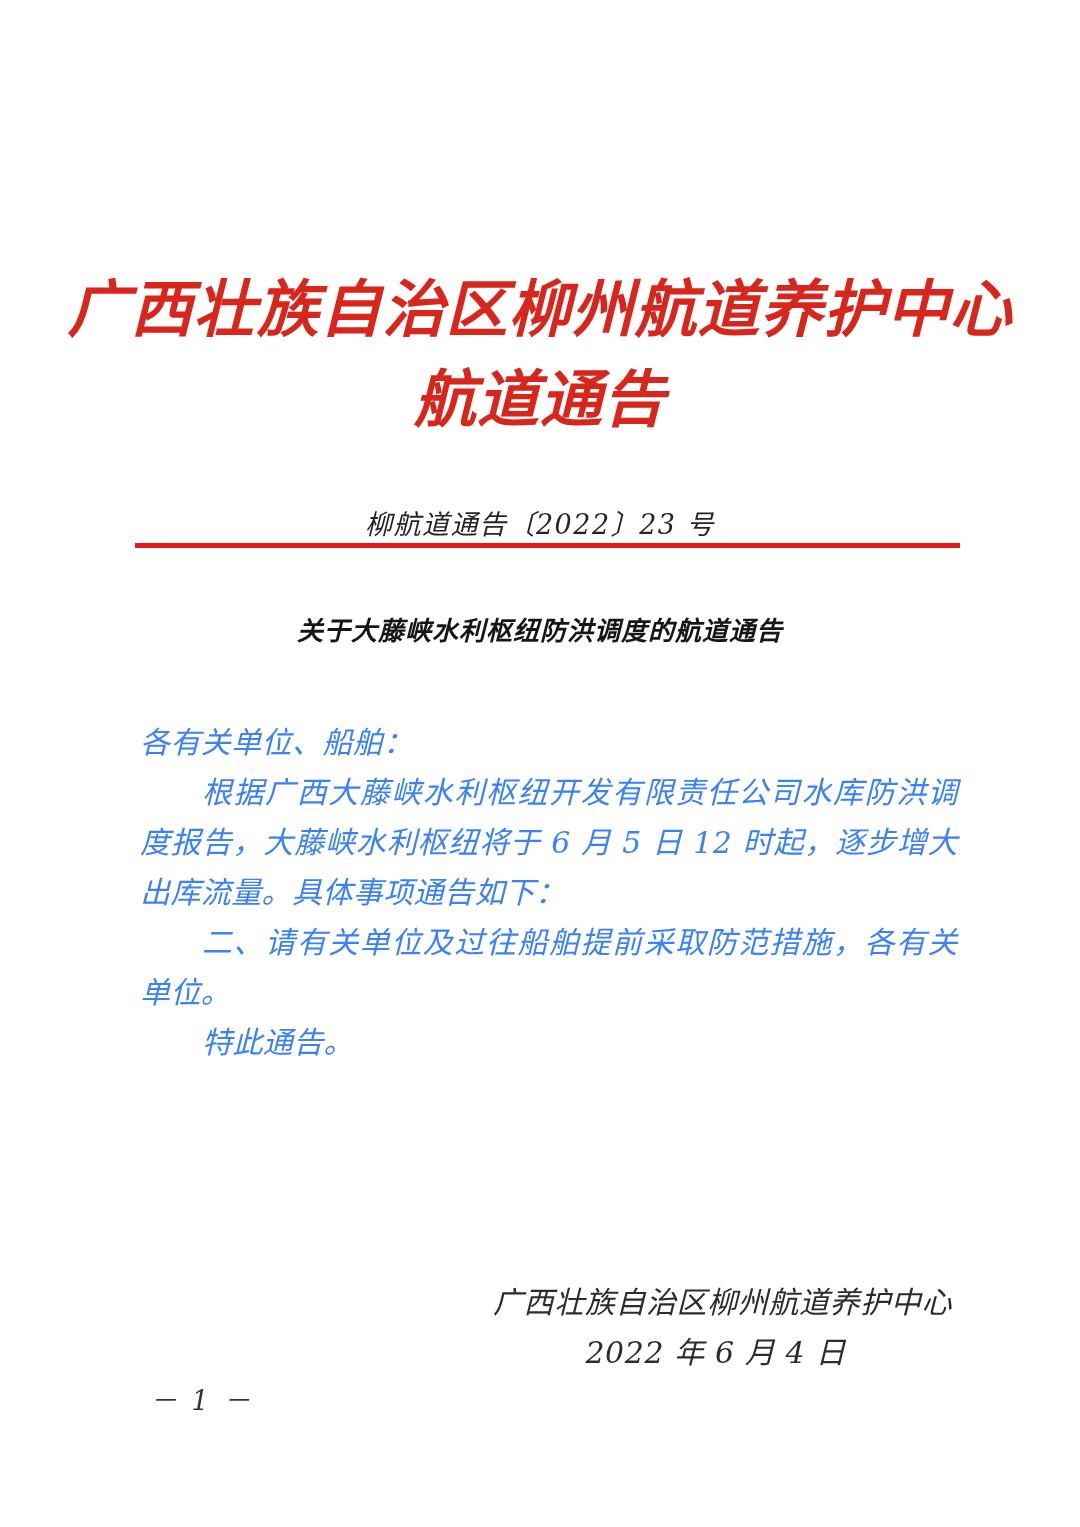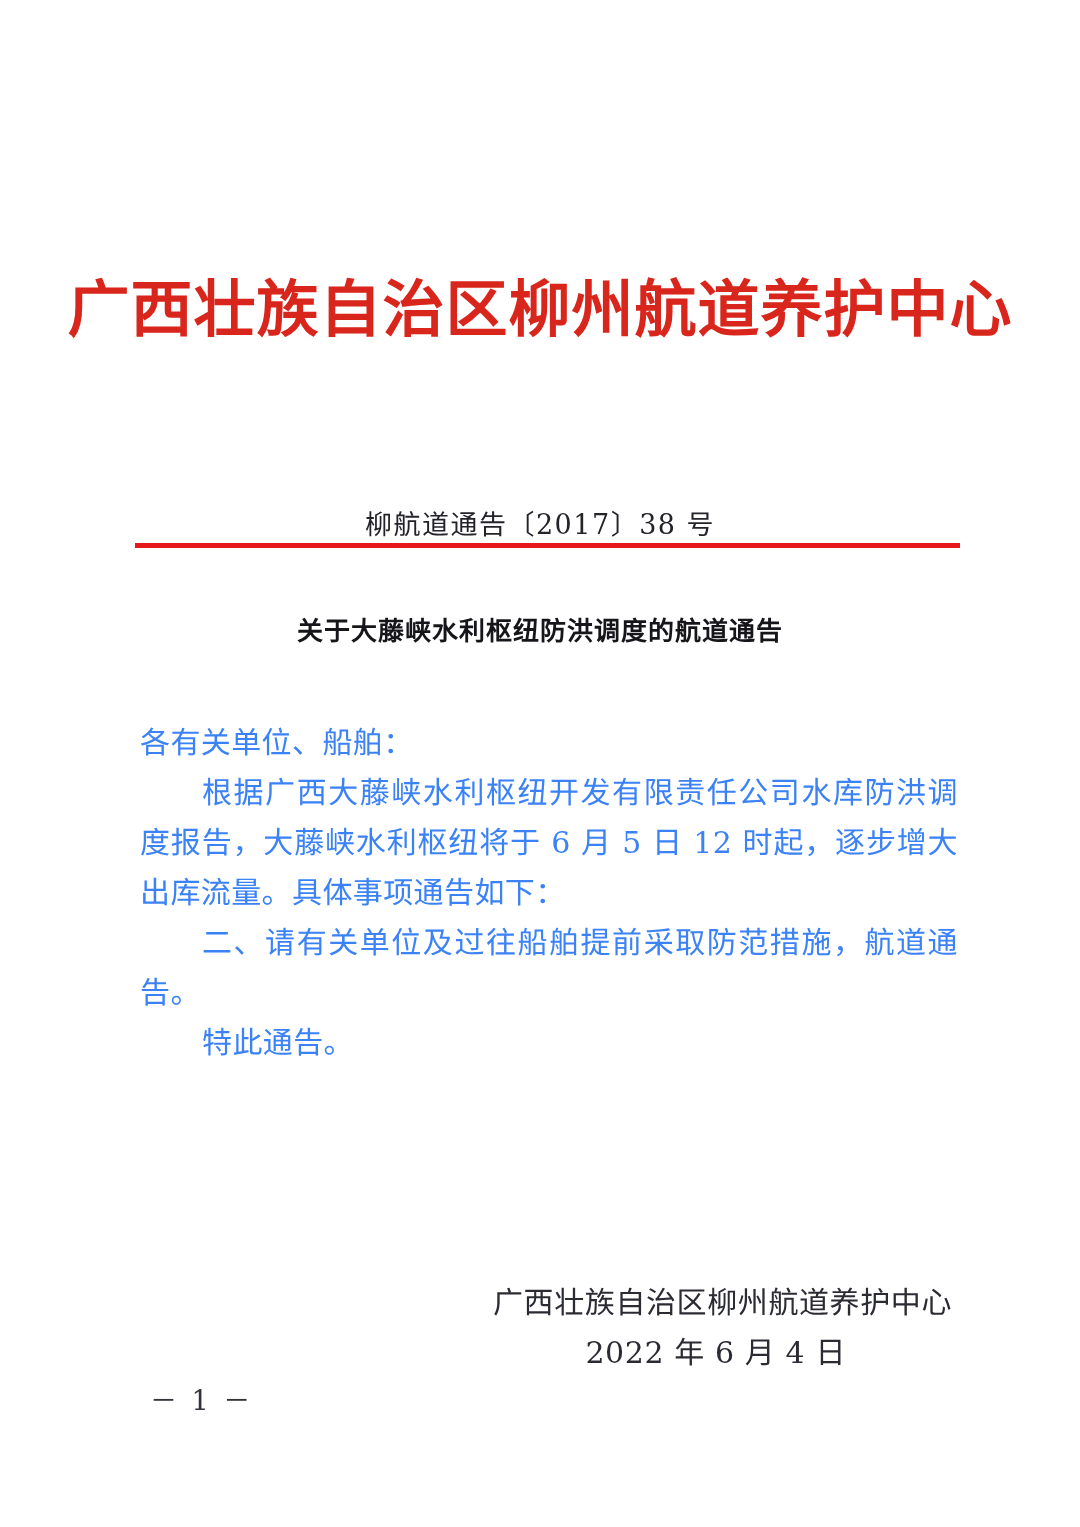--- a/index.html
+++ b/index.html
@@ -9,20 +9,21 @@
     background: #ffffff;
   }
   .page {
     position: relative;
     width: 1080px;
     height: 1527px;
     margin: 0 auto;
     background: #ffffff;
     overflow: hidden;
     font-family: "DejaVu Serif", "Liberation Serif", serif;
+    font-style: italic;
     -webkit-font-smoothing: antialiased;
   }
 
   
   .masthead {
     position: absolute;
     left: 0;
     top: 268px;
     width: 1080px;
     text-align: center;
@@ -132,32 +133,33 @@
     font-family: "DejaVu Serif", "Liberation Serif", serif;
   }
 </style>
 </head>
 <body>
 
 <div class="page">
 
   <div class="masthead">
     <div class="masthead-line line1">广西壮族自治区柳州航道养护中心</div>
+    <div class="masthead-line line2">航道通告</div>
   </div>
 
-  <div class="doc-number">柳航道通告〔2017〕38 号</div>
+  <div class="doc-number">柳航道通告〔2022〕23 号</div>
 
   <div class="red-rule"></div>
 
   <div class="doc-title">关于大藤峡水利枢纽防洪调度的航道通告</div>
 
   <div class="body-block">
     <p class="para">各有关单位、船舶：</p>
     <p class="para indent">根据广西大藤峡水利枢纽开发有限责任公司水库防洪调度报告，大藤峡水利枢纽将于 6 月 5 日 12 时起，逐步增大出库流量。具体事项通告如下：</p>
-    <p class="para indent">二、请有关单位及过往船舶提前采取防范措施，航道通告。</p>
+    <p class="para indent">二、请有关单位及过往船舶提前采取防范措施，各有关单位。</p>
     <p class="para indent">特此通告。</p>
   </div>
 
   <div class="signature">
     <div class="org">广西壮族自治区柳州航道养护中心</div>
     <div class="date">2022 年 6 月 4 日</div>
   </div>
 
   <div class="page-number">－ 1 －</div>
 

